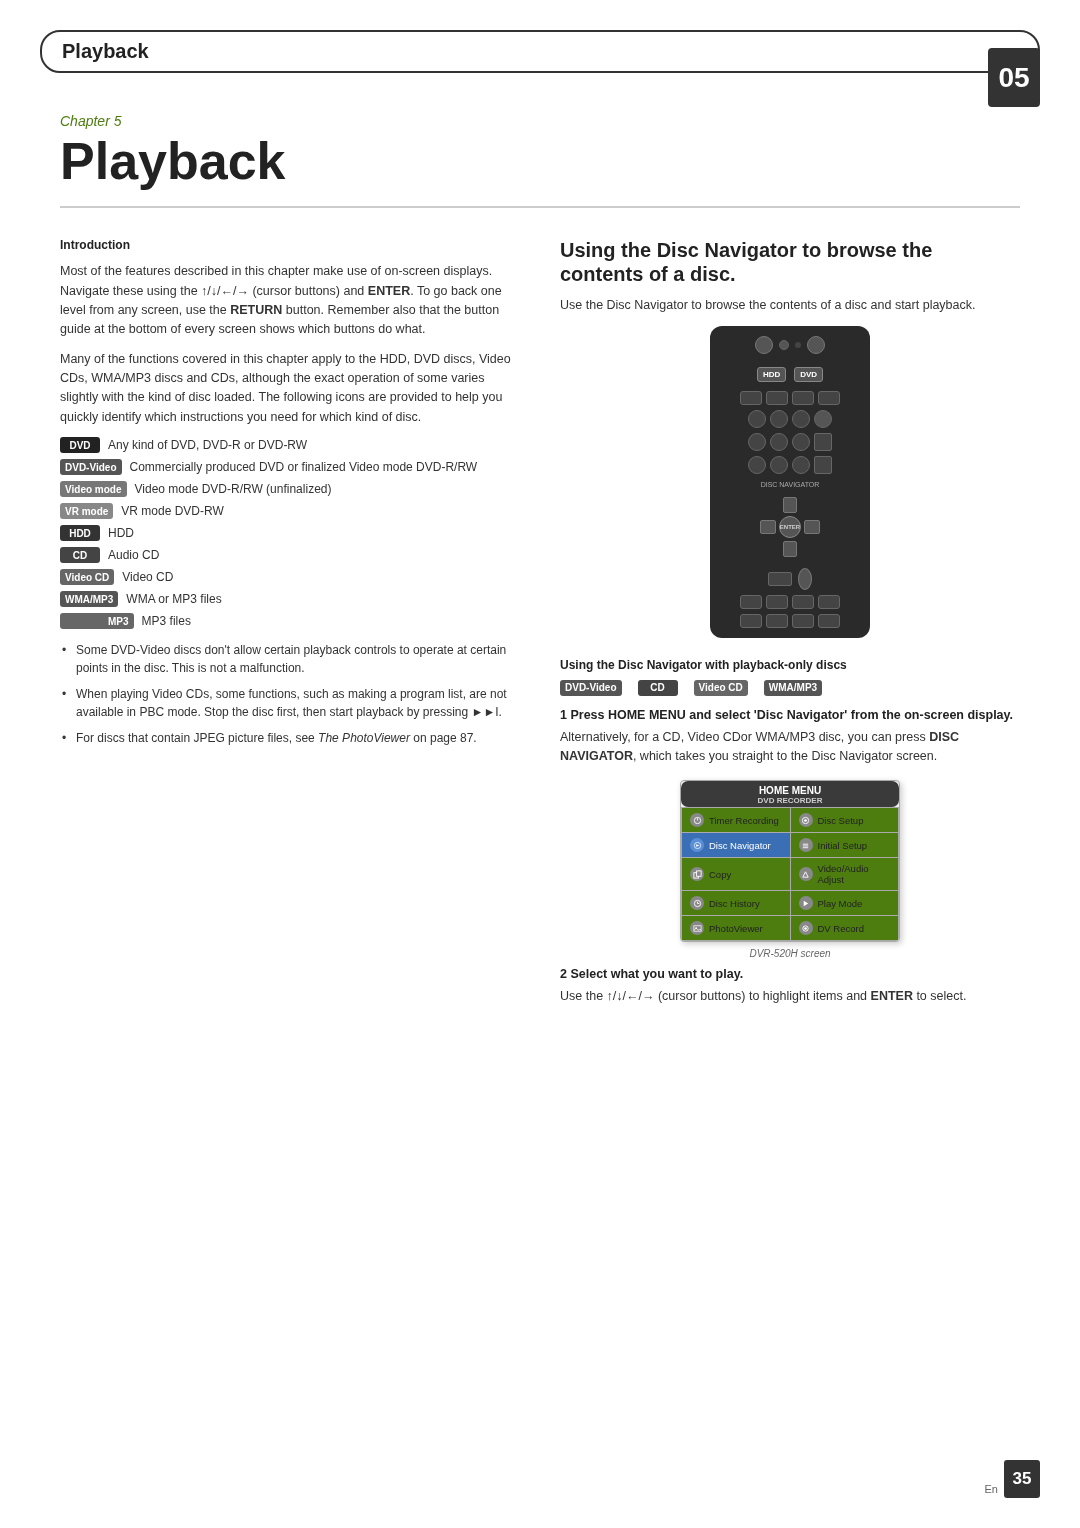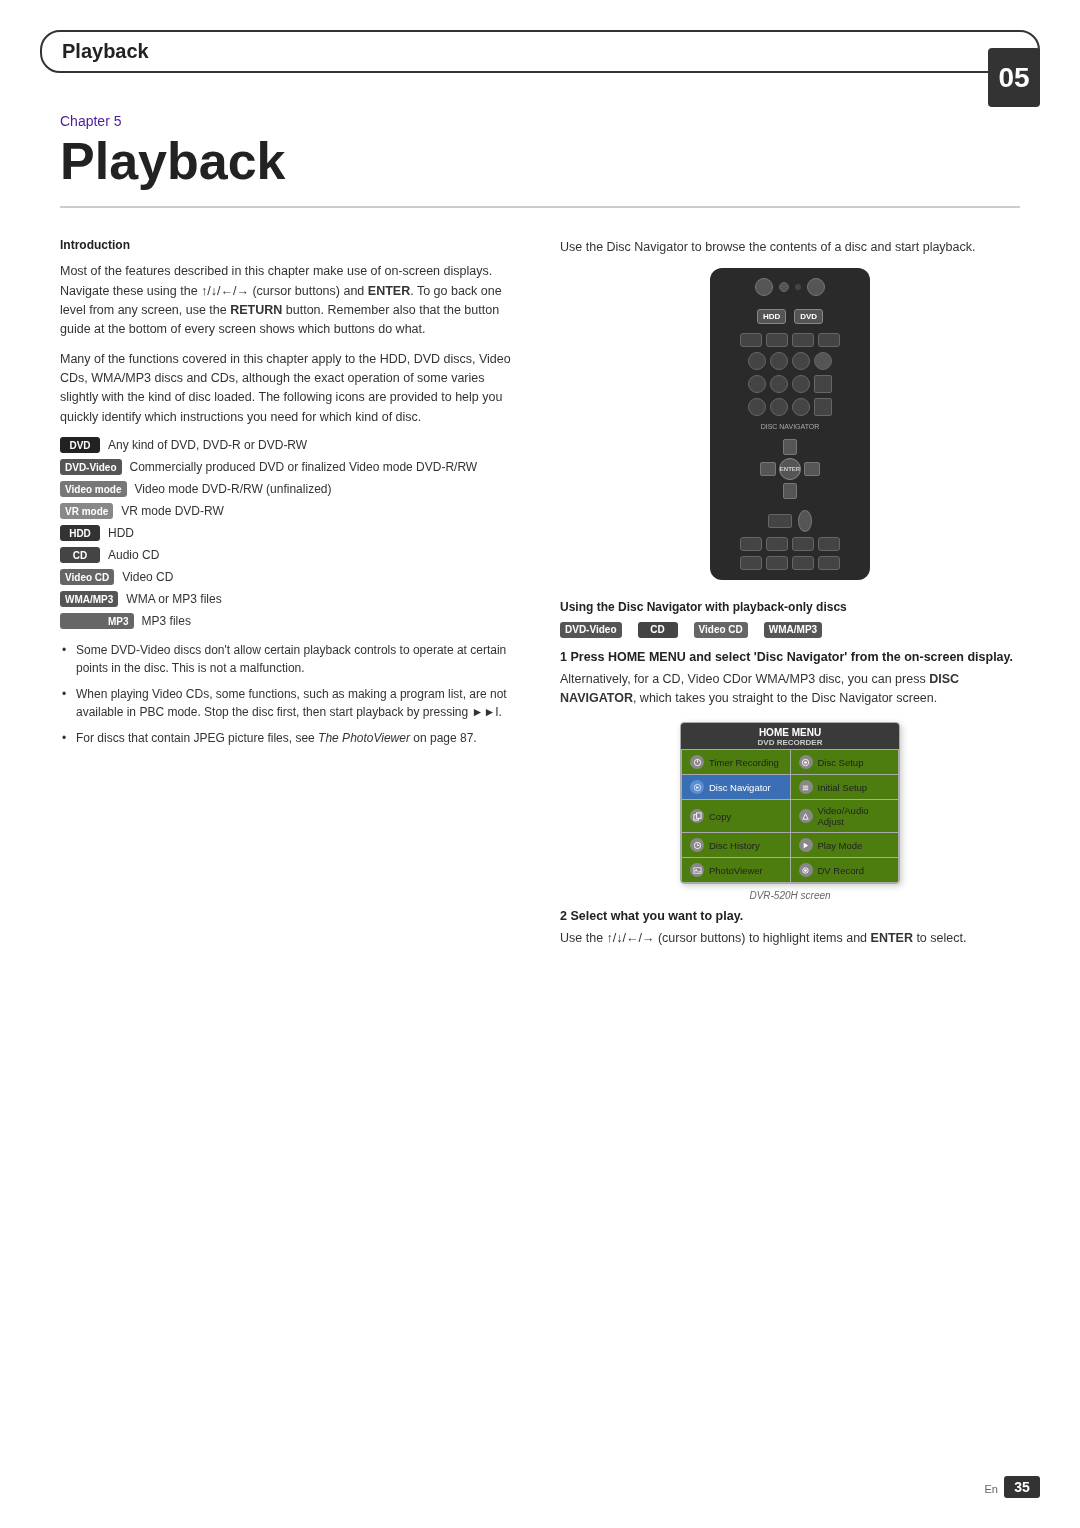--- a/index.html
+++ b/index.html
@@ -43,22 +43,23 @@
       right: 40px;
       top: 18px;
     }
 
     
     .chapter-block {
       padding: 40px 60px 0 60px;
     }
     .chapter-label {
       font-size: 14px;
-      color: #4c1d95;
+      color: #4d7c0f;
       margin-bottom: 4px;
+      font-style: italic;
     }
     .chapter-title {
       font-size: 52px;
       font-weight: bold;
       color: #222;
       line-height: 1.1;
       border-bottom: 2px solid #ccc;
       padding-bottom: 16px;
       margin-bottom: 0;
     }
@@ -310,20 +311,21 @@
       overflow: hidden;
       box-shadow: 2px 2px 6px rgba(0,0,0,0.2);
     }
     .home-menu-header {
       background: #3a3a3a;
       color: #fff;
       font-size: 10px;
       font-weight: bold;
       text-align: center;
       padding: 4px 0 2px 0;
+      border-radius: 7px;
     }
     .home-menu-subtitle {
       color: #ccc;
       font-size: 8px;
       text-align: center;
     }
     .home-menu-grid {
       display: grid;
       grid-template-columns: 1fr 1fr;
       gap: 1px;
@@ -368,27 +370,27 @@
       text-align: center;
       margin-bottom: 8px;
     }
 
     
     .page-number-box {
       position: absolute;
       bottom: 30px;
       right: 40px;
       width: 36px;
-      height: 22px;
+      height: 38px;
       background: #333;
       color: #fff;
       display: flex;
       align-items: center;
       justify-content: center;
-      font-size: 14px;
+      font-size: 17px;
       font-weight: bold;
       border-radius: 3px;
     }
     .page-en {
       position: absolute;
       bottom: 33px;
       right: 82px;
       font-size: 11px;
       color: #666;
     }
@@ -459,20 +461,21 @@
     </div>
 
     <ul class="bullet-list">
       <li>Some DVD-Video discs don't allow certain playback controls to operate at certain points in the disc. This is not a malfunction.</li>
       <li>When playing Video CDs, some functions, such as making a program list, are not available in PBC mode. Stop the disc first, then start playback by pressing ►►I.</li>
       <li>For discs that contain JPEG picture files, see <i>The PhotoViewer</i> on page 87.</li>
     </ul>
   </div>
 
   <div class="right-col">
+    <div class="section-heading-large">Using the Disc Navigator to browse the contents of a disc.</div>
     <p class="body-text">Use the Disc Navigator to browse the contents of a disc and start playback.</p>
 
     <div class="remote-container">
       <div class="remote">
 
         <div class="remote-top">
           <div class="remote-circle"></div>
           <div class="remote-circle-small" style="margin-top:4px;"></div>
           <div style="width:6px;height:6px;border-radius:50%;background:#444;margin-top:6px;"></div>
           <div class="remote-circle"></div>

